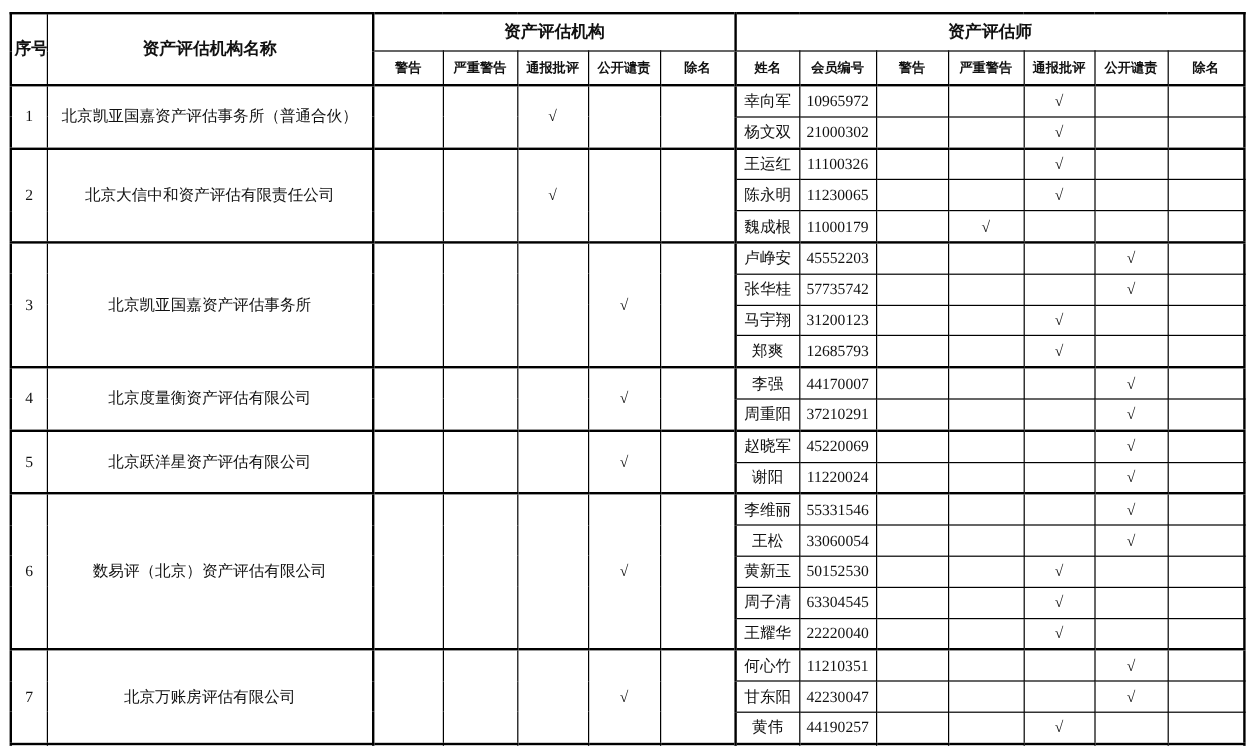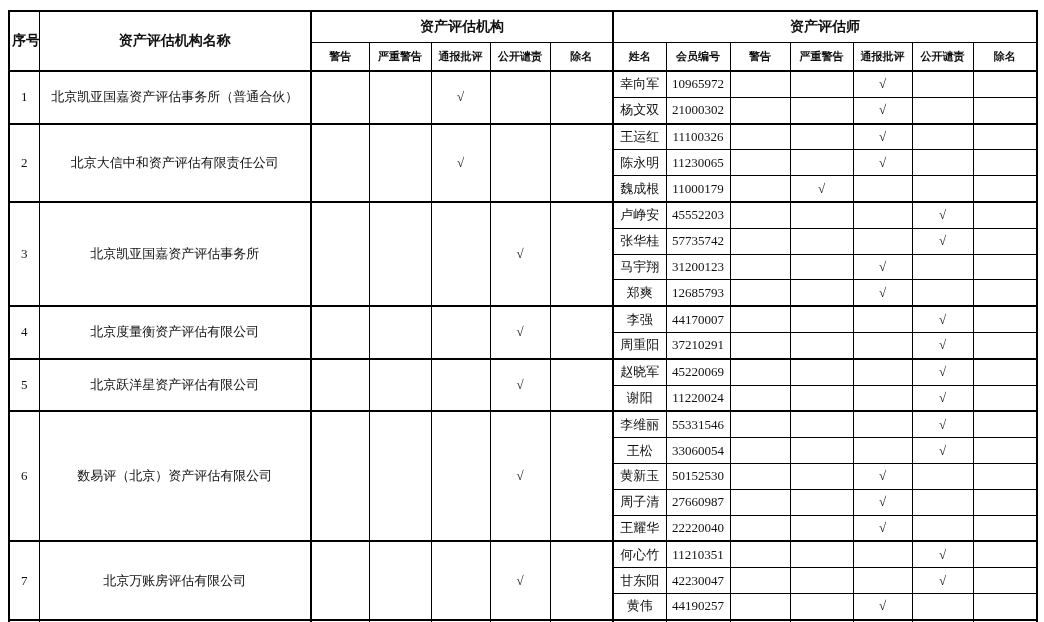--- a/index.html
+++ b/index.html
@@ -253,21 +253,21 @@
           <td class="sec-l">黄新玉</td>
           <td>50152530</td>
           <td></td>
           <td></td>
           <td class="check">√</td>
           <td></td>
           <td></td>
         </tr>
         <tr>
           <td class="sec-l">周子清</td>
-          <td>27660987</td>
+          <td>63304545</td>
           <td></td>
           <td></td>
           <td class="check">√</td>
           <td></td>
           <td></td>
         </tr>
         <tr>
           <td class="sec-l">王耀华</td>
           <td>22220040</td>
           <td></td>

